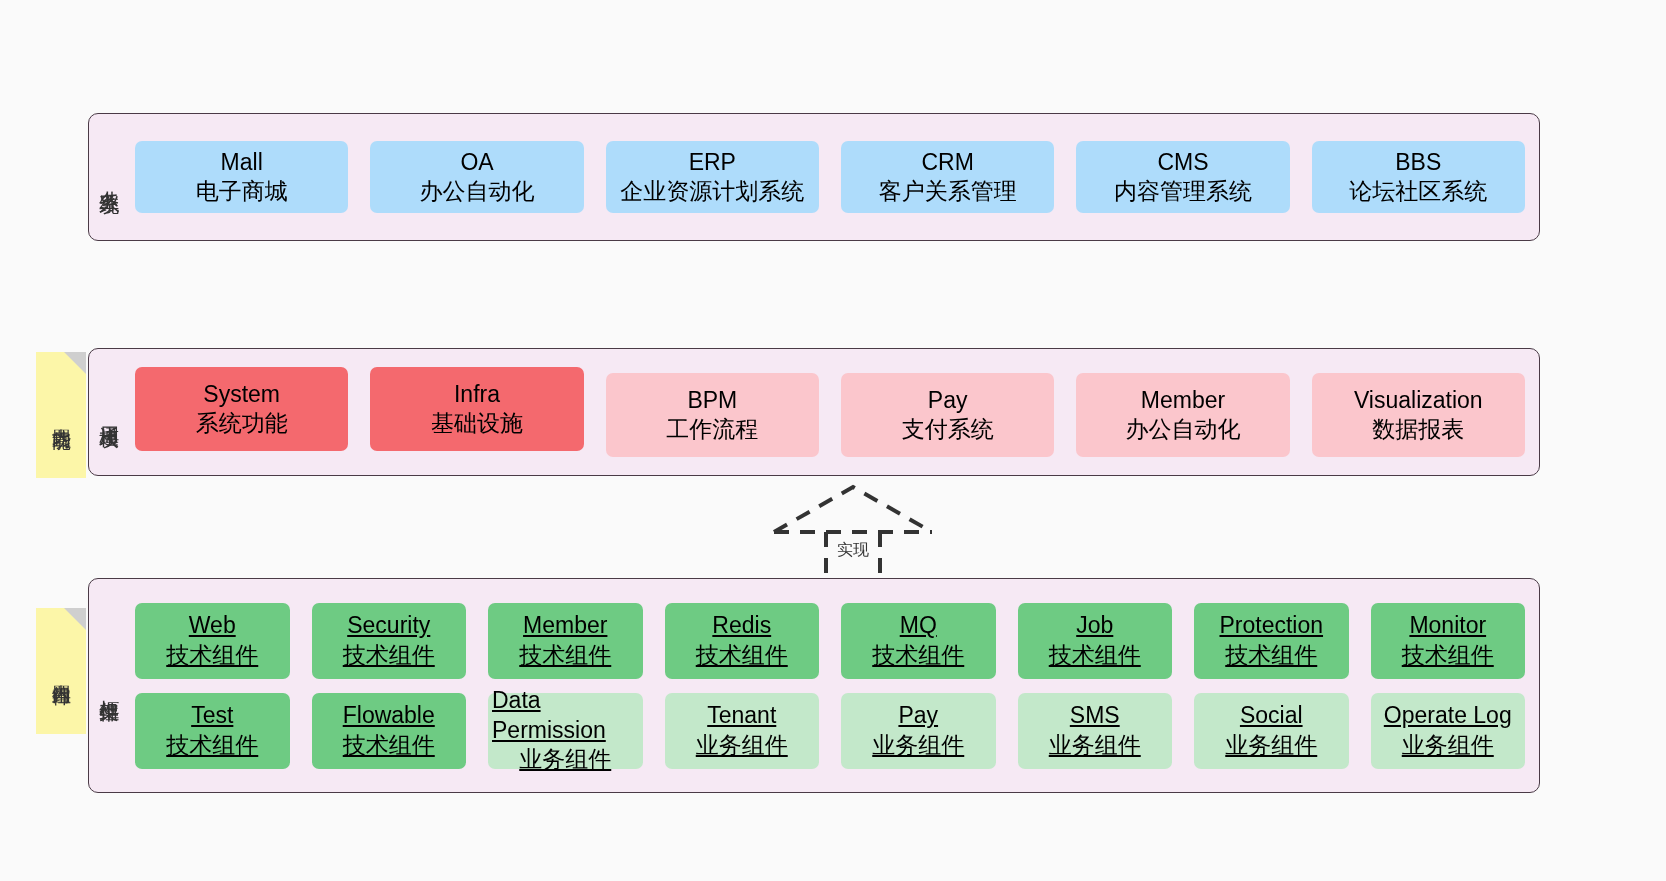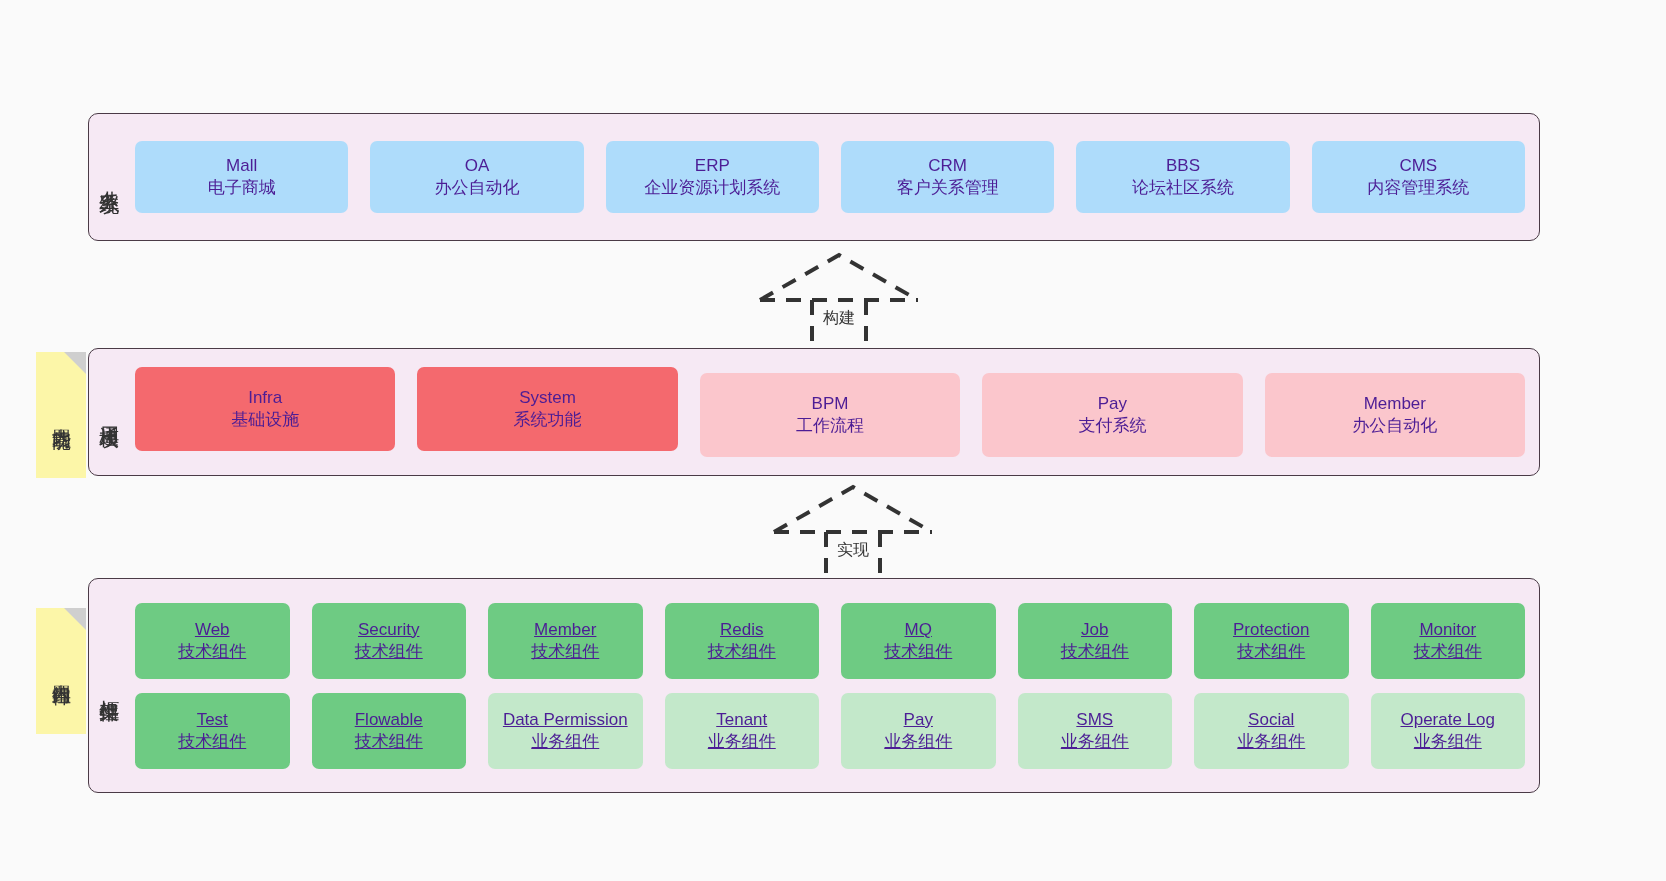--- a/index.html
+++ b/index.html
@@ -63,24 +63,24 @@
     align-items: stretch;
   }
 
   .card {
     flex: 1 1 0;
     border-radius: 7px;
     display: flex;
     flex-direction: column;
     align-items: center;
     justify-content: center;
-    text-align: center;
-    font-size: 17px;
+    text-align: left;
+    font-size: 23px;
     line-height: 1.28;
-    color: #4c1d95;
+    color: #000000;
     box-sizing: border-box;
     padding: 6px 4px;
     white-space: normal;
   }
   .card .t1 { display: block; }
   .card .t2 { display: block; }
 
   
   .c-blue        { background: #aedcfb; }
   .c-red         { background: #f4696e; }
@@ -168,70 +168,64 @@
         </div>
         <div class="card c-blue">
           <span class="t1">ERP</span>
           <span class="t2">企业资源计划系统</span>
         </div>
         <div class="card c-blue">
           <span class="t1">CRM</span>
           <span class="t2">客户关系管理</span>
         </div>
         <div class="card c-blue">
+          <span class="t1">CMS</span>
+          <span class="t2">内容管理系统</span>
+        </div>
+        <div class="card c-blue">
           <span class="t1">BBS</span>
           <span class="t2">论坛社区系统</span>
         </div>
-        <div class="card c-blue">
-          <span class="t1">CMS</span>
-          <span class="t2">内容管理系统</span>
-        </div>
       </div>
     </div>
   </div>
 
-  <div class="arrow" id="arrow-build">
-    <svg width="190" height="105" viewBox="0 0 190 105">
-      <polyline points="16,52 95,7 174,52" fill="none" stroke="#333333" stroke-width="4" stroke-dasharray="15,11" stroke-linecap="butt"></polyline>
-      <line x1="16" y1="52" x2="174" y2="52" stroke="#333333" stroke-width="4" stroke-dasharray="15,11"></line>
-      <line x1="68" y1="52" x2="68" y2="105" stroke="#333333" stroke-width="4" stroke-dasharray="15,11"></line>
-      <line x1="122" y1="52" x2="122" y2="105" stroke="#333333" stroke-width="4" stroke-dasharray="15,11"></line>
-      <line x1="68" y1="103" x2="122" y2="103" stroke="#333333" stroke-width="4" stroke-dasharray="15,11"></line>
-    </svg>
-    <span class="arrow-label">构建</span>
-  </div>
 
   <div class="note" id="note-builtin-features">
     <span class="fold"></span>
     <span>内置功能</span>
   </div>
 
   <div class="layer" id="layer-common">
     <div class="layer-title">通用模块</div>
     <div class="layer-body">
       <div class="row">
         <div class="card c-red">
+          <span class="t1">System</span>
+          <span class="t2">系统功能</span>
+        </div>
+        <div class="card c-red">
           <span class="t1">Infra</span>
           <span class="t2">基础设施</span>
-        </div>
-        <div class="card c-red">
-          <span class="t1">System</span>
-          <span class="t2">系统功能</span>
         </div>
         <div class="card c-pink">
           <span class="t1">BPM</span>
           <span class="t2">工作流程</span>
         </div>
         <div class="card c-pink">
           <span class="t1">Pay</span>
           <span class="t2">支付系统</span>
         </div>
         <div class="card c-pink">
           <span class="t1">Member</span>
           <span class="t2">办公自动化</span>
+        </div>
+        <div class="card c-pink">
+          <span class="t1">Visualization</span>
+          <span class="t2">数据报表</span>
         </div>
       </div>
     </div>
   </div>
 
   <div class="arrow" id="arrow-realize">
     <svg width="190" height="105" viewBox="0 0 190 105">
       <polyline points="16,52 95,7 174,52" fill="none" stroke="#333333" stroke-width="4" stroke-dasharray="15,11" stroke-linecap="butt"></polyline>
       <line x1="16" y1="52" x2="174" y2="52" stroke="#333333" stroke-width="4" stroke-dasharray="15,11"></line>
       <line x1="68" y1="52" x2="68" y2="105" stroke="#333333" stroke-width="4" stroke-dasharray="15,11"></line>

